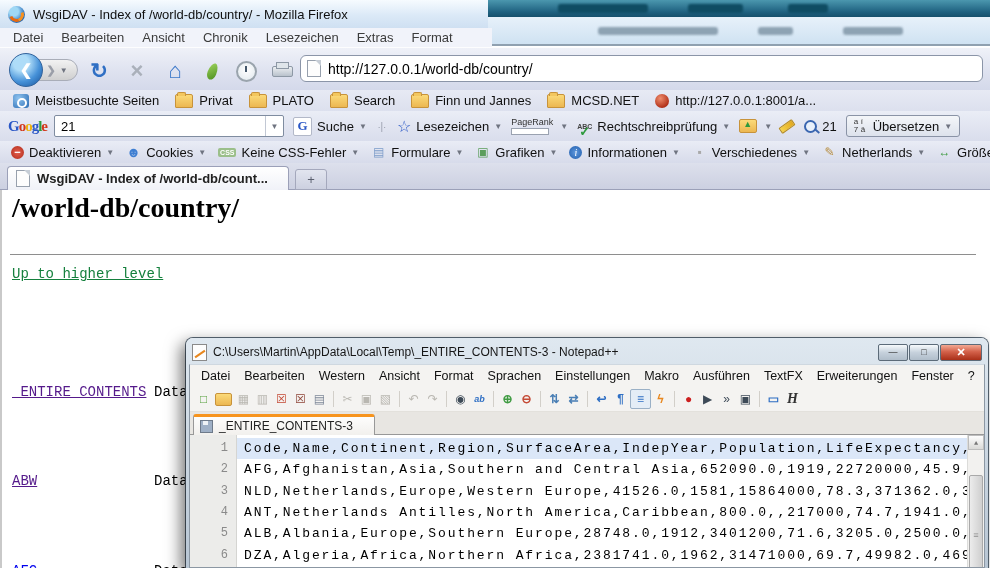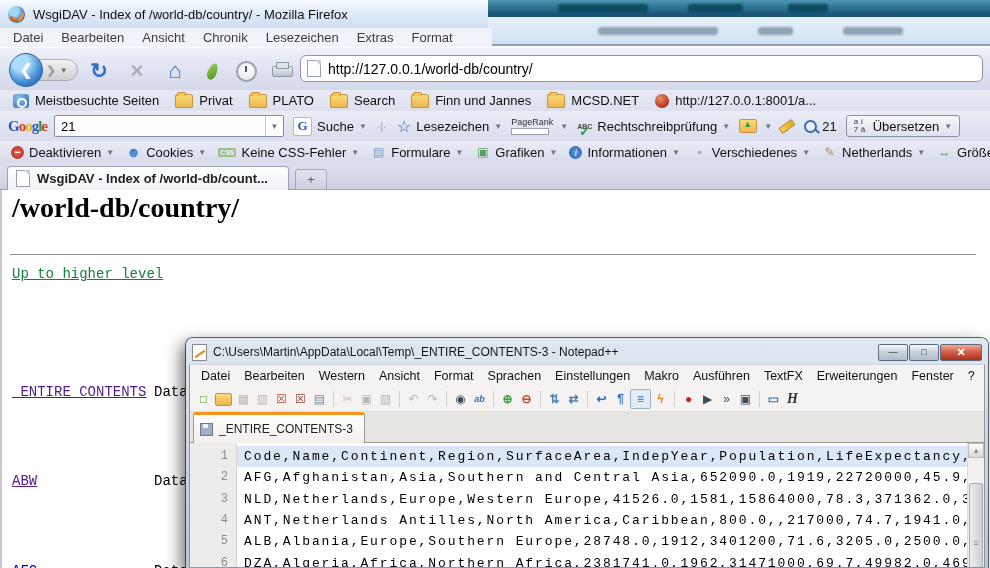--- a/index.html
+++ b/index.html
@@ -118,21 +118,21 @@
   .i-find{color:#3d4a57}
   .i-replace{color:#2f6fc4;font-size:9px;font-weight:bold;font-style:italic}
   .i-zin{color:#3f9b42;font-weight:bold}.i-zout{color:#c44a35;font-weight:bold}
   .i-sync{color:#4a7fb5;font-weight:bold}
   .i-blue{color:#2f6fc4;font-weight:bold}
   .i-orange{color:#e8871e;font-weight:bold}
   .i-red{color:#cc1f1f}
   .i-dark{color:#3d4a57}
   .i-hex{font-family:"Liberation Serif",serif;font-style:italic;font-weight:bold;color:#333;font-size:14px}
   .npp-tabs{flex:0 0 23px;background:#e8e6e2;border-bottom:1px solid #989898;display:flex;align-items:flex-end;padding-left:3px;box-sizing:border-box}
-  .ntab{height:31px;display:flex;align-items:center;gap:6px;padding:0 11px 0 6px;background:linear-gradient(#fdfdfc,#f2f0ed);border:1px solid #989898;border-bottom:none;border-top:3px solid #F7941D;border-radius:3px 3px 0 0;font-size:12px;color:#222;box-sizing:border-box;margin-bottom:-1px}
+  .ntab{height:21px;display:flex;align-items:center;gap:6px;padding:0 21px 0 6px;background:linear-gradient(#fdfdfc,#f2f0ed);border:1px solid #989898;border-bottom:none;border-top:3px solid #F7941D;border-radius:3px 3px 0 0;font-size:12px;color:#222;box-sizing:border-box;margin-bottom:-1px}
   .mini-disk{width:11px;height:11px;background:#9fb0c6;border:1px solid #6e7a8a;position:relative}
   .mini-disk:after{content:"";position:absolute;left:2px;top:0;width:5px;height:4px;background:#eef2f6}
   .npp-editor{flex:1;background:#fff;position:relative;overflow:hidden;font-family:"Liberation Mono","DejaVu Sans Mono",monospace}
   .elines{position:absolute;left:0;top:3px;right:16px}
   .eline{display:flex;height:21.35px;line-height:21.35px}
   .ln{width:38px;padding-right:8px;text-align:right;background:#ececea;border-right:1px solid #d5d5d2;color:#8a8a8a;font-size:12px;flex:0 0 auto}
   .lt{flex:1;padding-left:7px;font-size:13px;letter-spacing:1.9px;color:#000;white-space:pre;overflow:hidden}
   .eline.cur .lt{background:#dbe7f8}
   .gutterfill{position:absolute;left:0;top:0;bottom:0;width:46px;background:#ececea;border-right:1px solid #d5d5d2}
   .sbar{position:absolute;right:0;top:0;bottom:0;width:16px;background:#f2f1ef;border-left:1px solid #dcdcda}

